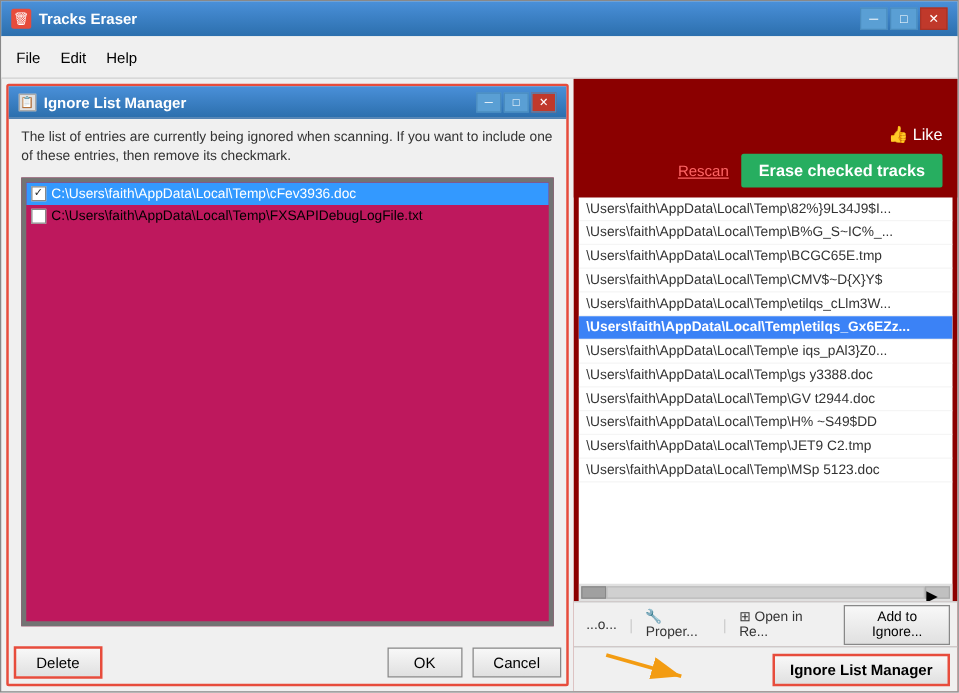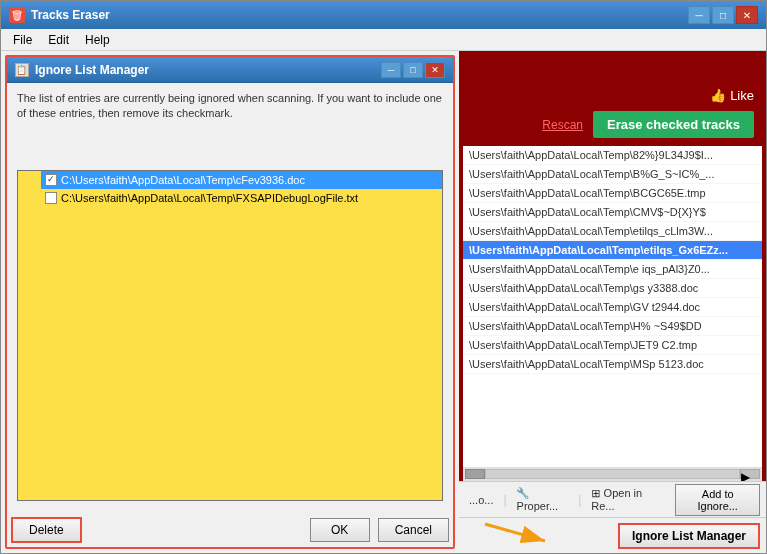--- a/index.html
+++ b/index.html
@@ -72,21 +72,21 @@
       cursor: pointer;
     }
     .title-btn.close-btn {
       background: #c0392b;
       border-color: #a93226;
     }
 
     
     .menu-bar {
       background: #f0f0f0;
-      height: 22px;
+      height: 34px;
       display: flex;
       align-items: center;
       padding: 0 4px;
       border-bottom: 1px solid #d0d0d0;
       flex-shrink: 0;
     }
     .menu-item {
       padding: 2px 8px;
       cursor: pointer;
       font-size: 12px;
@@ -162,37 +162,35 @@
     .dialog-btn.close-btn {
       background: #c0392b;
     }
 
     
     .dialog-body {
       padding: 8px 10px;
       flex: 1;
       display: flex;
       flex-direction: column;
-      gap: 40px;
     }
     .dialog-desc {
       font-size: 11px;
       color: #333;
       margin-bottom: 8px;
       line-height: 1.4;
     }
 
     
     .file-list-container {
-      border: 1px solid #737373;
-      background: #fde047;
+      border: 4px solid #737373;
+      background: #be185d;
       flex: 1;
       overflow-y: auto;
       min-height: 260px;
-      padding-left: 23px;
     }
     .file-list-item {
       display: flex;
       align-items: center;
       padding: 3px 4px;
       cursor: pointer;
       font-size: 11px;
       gap: 4px;
     }
     .file-list-item.selected {

